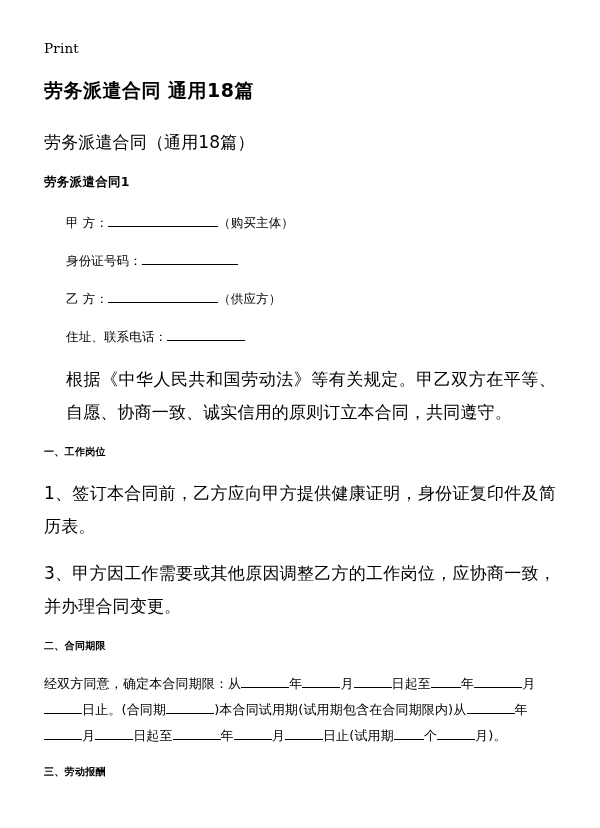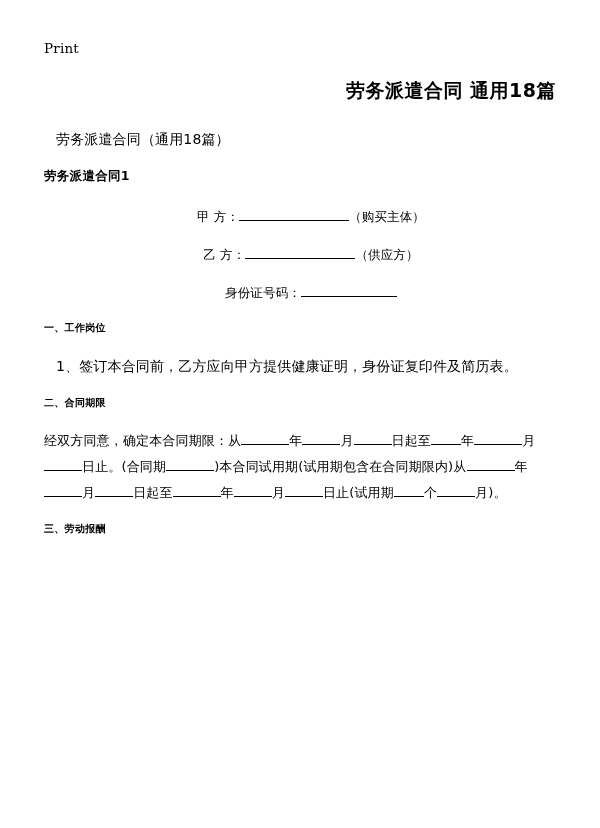--- a/index.html
+++ b/index.html
@@ -24,30 +24,30 @@
   }
   .print-link {
     font-family: "DejaVu Serif", "Liberation Serif", serif;
     font-size: 13.5px;
     color: #000;
     margin: 0 0 22px 0;
     padding: 0;
     letter-spacing: 0.2px;
   }
   .doc-title {
-    text-align: right;
+    text-align: left;
     font-size: 19px;
     font-weight: bold;
     margin: 0 0 22px 0;
     letter-spacing: 0.5px;
   }
   p.body-text {
-    font-size: 14px;
+    font-size: 17px;
     line-height: 1.95;
-    margin: 0 0 14px 12px;
+    margin: 0 0 14px 0;
     text-align: justify;
     letter-spacing: 0.15px;
   }
   p.tight {
     margin-bottom: 12px;
   }
   h3.section-heading {
     font-size: 10px;
     font-weight: bold;
     margin: 0 0 16px 0;
@@ -74,21 +74,20 @@
   .f-med { width: 78px; }
   .f-sm { width: 48px; }
   .f-xs { width: 38px; }
   .f-xxs { width: 30px; }
   .blockline {
     font-size: 12.5px;
     line-height: 2.1;
     margin: 0 0 12px 0;
     padding-left: 22px;
     letter-spacing: 0.15px;
-    text-align: center;
   }
   .para-block {
     font-size: 13px;
     line-height: 2.0;
     margin: 0 0 14px 0;
     letter-spacing: 0.15px;
   }
 </style>
 </head>
 <body>
@@ -102,33 +101,38 @@
   <p class="body-text tight">劳务派遣合同（通用18篇）</p>
 
 
   <h3 class="sub-heading">劳务派遣合同1</h3>
 
   <div class="blockline">
     <span>甲 方：</span><span class="fill f-huge"></span><span>（购买主体）</span>
   </div>
 
   <div class="blockline">
+    <span>身份证号码：</span><span class="fill f-big"></span><span></span>
+  </div>
+
+  <div class="blockline">
     <span>乙 方：</span><span class="fill f-huge"></span><span>（供应方）</span>
   </div>
 
   <div class="blockline">
-    <span>身份证号码：</span><span class="fill f-big"></span><span></span>
+    <span>住址、联系电话：</span><span class="fill f-med"></span><span></span>
   </div>
 
 
-
+  <p class="body-text indent">根据《中华人民共和国劳动法》等有关规定。甲乙双方在平等、自愿、协商一致、诚实信用的原则订立本合同，共同遵守。</p>
 
   <h3 class="section-heading">一、工作岗位</h3>
 
   <p class="body-text">1、签订本合同前，乙方应向甲方提供健康证明，身份证复印件及简历表。</p>
+  <p class="body-text">3、甲方因工作需要或其他原因调整乙方的工作岗位，应协商一致，并办理合同变更。</p>
 
   <h3 class="section-heading">二、合同期限</h3>
 
   <div class="para-block">
     <span>经双方同意，确定本合同期限：从</span><span class="fill f-sm"></span><span>年</span><span class="fill f-xs"></span><span>月</span><span class="fill f-xs"></span><span>日起至</span><span class="fill f-xxs"></span><span>年</span><span class="fill f-sm"></span><span>月</span><span class="fill f-xs"></span><span>日止。(合同期</span><span class="fill f-sm"></span><span>)本合同试用期(试用期包含在合同期限内)</span><span>从</span><span class="fill f-sm"></span><span>年</span><span class="fill f-xs"></span><span>月</span><span class="fill f-xs"></span><span>日起至</span><span class="fill f-sm"></span><span>年</span><span class="fill f-xs"></span><span>月</span><span class="fill f-xs"></span><span>日止(试用期</span><span class="fill f-xxs"></span><span>个</span><span class="fill f-xs"></span><span>月)。</span>
   </div>
 
   <h3 class="section-heading">三、劳动报酬</h3>
 
 </div>

